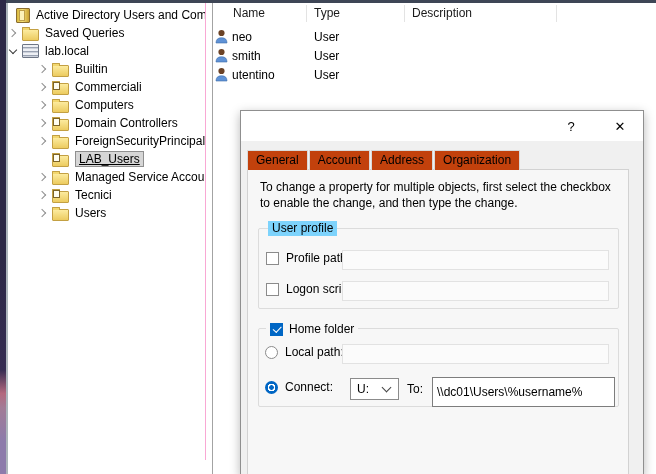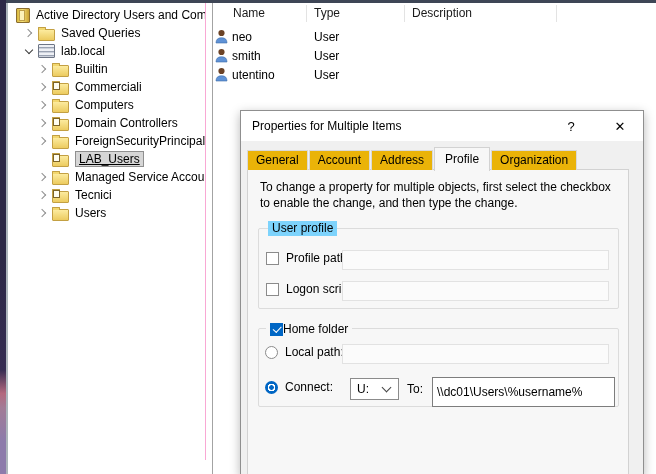--- a/index.html
+++ b/index.html
@@ -10,21 +10,21 @@
   .win-border{position:absolute;left:6px;top:0;width:2px;height:474px;background:#adb5bc;}
   .topbar{position:absolute;left:6px;top:0;width:650px;height:3px;background:#3e4656;}
   
   .tree-panel{position:absolute;left:8px;top:3px;width:197px;height:457px;background:#fff;border-right:5px solid #f9a8d4;overflow:hidden;}
   .splitter{position:absolute;left:206px;top:3px;width:6px;height:471px;background:#fff;border-right:1px solid #a3a3a3;}
   .trow{position:absolute;left:0;width:100%;height:18px;display:flex;align-items:center;white-space:nowrap;}
   .chevbox{width:10px;height:10px;display:inline-flex;align-items:center;justify-content:center;flex:0 0 10px;}
   .chev{width:5px;height:5px;border-right:1.4px solid #8f8f8f;border-bottom:1.4px solid #8f8f8f;transform:rotate(-45deg);margin-left:-2px;}
   .chev.exp{border-color:#3a3a3a;transform:rotate(45deg);margin-left:0;margin-top:-2px;}
   .lvl0{padding-left:8px;}
-  .lvl1{padding-left:16px;}
+  .lvl1{}
   .lvl2{padding-left:30px;}
   .lvl2.nochev{padding-left:40px;text-decoration:underline;}
   .icon-sp{margin-left:4px;margin-right:6px;flex:0 0 auto;}
   .icon-root{width:12px;height:13px;background:linear-gradient(90deg,#d9b93f,#f7e27a 45%,#c9a232);border:1px solid #8a6d2f;border-radius:1px;position:relative;}
   .icon-root::after{content:"";position:absolute;left:2px;top:1px;width:4px;height:9px;background:#fdf3bb;border:1px solid #bfa04a;}
   .icon-domain{width:15px;height:12px;background:repeating-linear-gradient(#eef0f5 0 2px,#9aa2b2 2px 3px,#ccd1db 3px 4px);border:1px solid #6d7585;border-radius:1px;}
   .icon-folder{position:relative;width:15px;height:10px;background:linear-gradient(#fceb9e,#eccb5f);border:1px solid #c3a043;border-radius:1px;margin-top:3px;}
   .icon-folder::before{content:"";position:absolute;left:-1px;top:-3px;width:6px;height:2px;background:#f2d76e;border:1px solid #c3a043;border-bottom:none;border-radius:1px 1px 0 0;}
   .icon-folder.ou::after{content:"";position:absolute;left:0px;top:-2px;width:5px;height:6px;background:#fffdf0;border:1px solid #7d6426;}
   .tlabel{line-height:16px;}
@@ -37,29 +37,29 @@
   .lrow .user-ic{position:absolute;left:2px;top:2px;}
   .lrow .nm{position:absolute;left:19px;}
   .lrow .tp{position:absolute;left:101px;}
   
   .dialog{position:absolute;left:240px;top:110px;width:402px;height:364px;background:#f0f0f0;border:1px solid #8f8f8f;box-shadow:0 3px 10px rgba(0,0,0,.28);}
   .dlg-title{position:absolute;left:0;top:0;width:100%;height:30px;background:#ffffff;}
   .dlg-title .ttl{position:absolute;left:11px;top:8px;}
   .dlg-help{position:absolute;left:318px;top:5px;width:24px;height:22px;text-align:center;line-height:22px;font-size:13px;color:#000;}
   .dlg-close{position:absolute;left:362px;top:3px;width:34px;height:25px;text-align:center;line-height:25px;font-size:13px;color:#000;}
   .tabs{position:absolute;left:6px;top:35px;width:390px;height:24px;display:flex;align-items:flex-end;z-index:3;}
-  .tab{height:19px;line-height:19px;padding:0 8px;background:#eab308;border:1px solid #d9d9d9;border-bottom:none;margin-right:1px;}
+  .tab{height:19px;line-height:19px;padding:0 8px;background:#c2410c;border:1px solid #d9d9d9;border-bottom:none;margin-right:1px;}
   .tab.active{height:23px;line-height:22px;background:#f7f7f7;margin-bottom:-1px;padding:0 10px;border-color:#d2d2d2;}
   .tabpage{position:absolute;left:6px;top:58px;width:380px;height:306px;background:#f7f7f7;border:1px solid #d2d2d2;}
   .desc{position:absolute;left:19px;top:69px;width:358px;line-height:15.5px;}
   .groupbox{position:absolute;background:transparent;border:1px solid #dcdcdc;border-radius:2px;}
   .gb1{left:17px;top:117px;width:359px;height:79px;}
   .gb2{left:17px;top:217px;width:359px;height:77px;}
   .legend{position:absolute;left:9px;top:-8px;background:#7dd3fc;padding:0 4px;line-height:15px;}
-  .legend-chk{position:absolute;left:7px;top:-7px;background:#f7f7f7;padding:0 4px;display:flex;align-items:flex-end;line-height:14px;}
+  .legend-chk{position:absolute;left:7px;top:-7px;background:#f7f7f7;padding:0 4px;display:flex;align-items:flex-end;gap:6px;line-height:14px;}
   .cb{width:13px;height:13px;background:#fff;border:1px solid #8b8b8b;box-sizing:border-box;flex:0 0 13px;}
   .cb.checked{background:#0066c4;border:none;position:relative;}
   .cb.checked::after{content:"";position:absolute;left:2.5px;top:3px;width:7px;height:3.5px;border-left:1.7px solid #fff;border-bottom:1.7px solid #fff;transform:rotate(-47deg);}
   .rad{width:13px;height:13px;border-radius:50%;background:#fff;border:1px solid #8b8b8b;box-sizing:border-box;}
   .rad.on{border:none;background:radial-gradient(circle at 50% 50%,#0066c4 0 2.2px,#ffffff 2.3px 3.9px,#0066c4 4px 6.5px);}
   .frow{position:absolute;display:flex;align-items:center;gap:7px;}
   .tinput{position:absolute;height:20px;background:#fbfbfb;border:1px solid #e2e2e2;box-sizing:border-box;font-family:inherit;font-size:12px;padding:0 4px;color:#000;}
   .tinput.enabled{background:#fff;border:1px solid #7d7d7d;}
   .combo{position:absolute;left:91px;top:49px;width:49px;height:22px;background:#fff;border:1px solid #8b8b8b;box-sizing:border-box;display:flex;align-items:center;}
   .combo .cval{padding-left:6px;flex:1;}
@@ -205,30 +205,28 @@
             <path d="M1 14 q0 -5.3 5.5 -5.3 q5.5 0 5.5 5.3 z" fill="#5f92d6" stroke="#3c6ca8" stroke-width="0.6"></path>
           </svg>
         </span>
       <span class="nm">utentino</span>
       <span class="tp">User</span>
     </div>
   </div>
 
   <div class="dialog">
     <div class="dlg-title">
-      <span class="ttl">Properties for Multiple Items</span>
       <span class="dlg-help">?</span>
       <span class="dlg-close">✕</span>
     </div>
 
     <div class="tabs">
       <div class="tab">General</div>
       <div class="tab">Account</div>
       <div class="tab">Address</div>
-      <div class="tab active">Profile</div>
       <div class="tab">Organization</div>
     </div>
 
     <div class="tabpage"></div>
 
     <div class="desc">To change a property for multiple objects, first select the checkbox to enable the change, and then type the change.</div>
 
     <div class="groupbox gb1">
       <span class="legend">User profile</span>
       <div class="frow" style="left:7px;top:22px">

